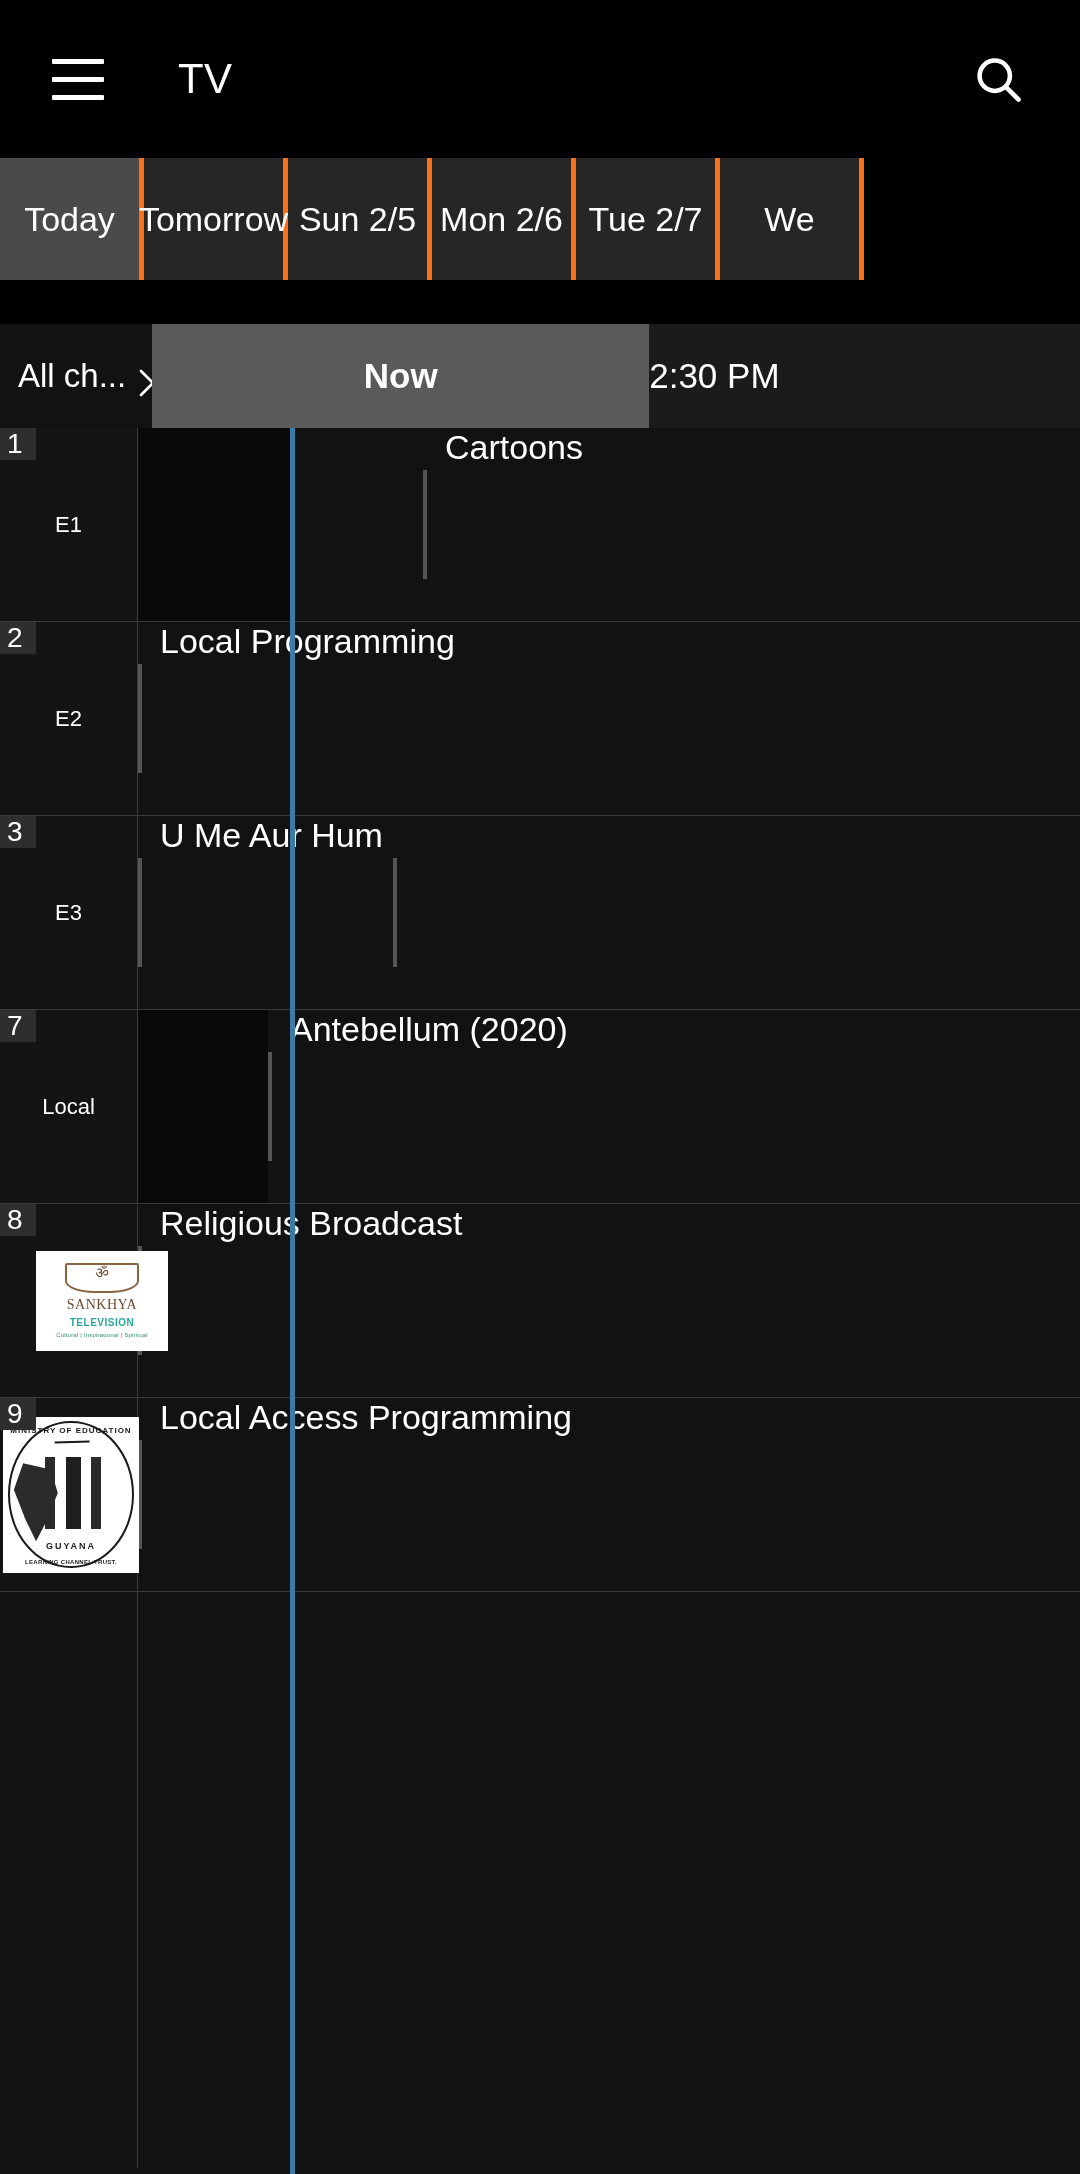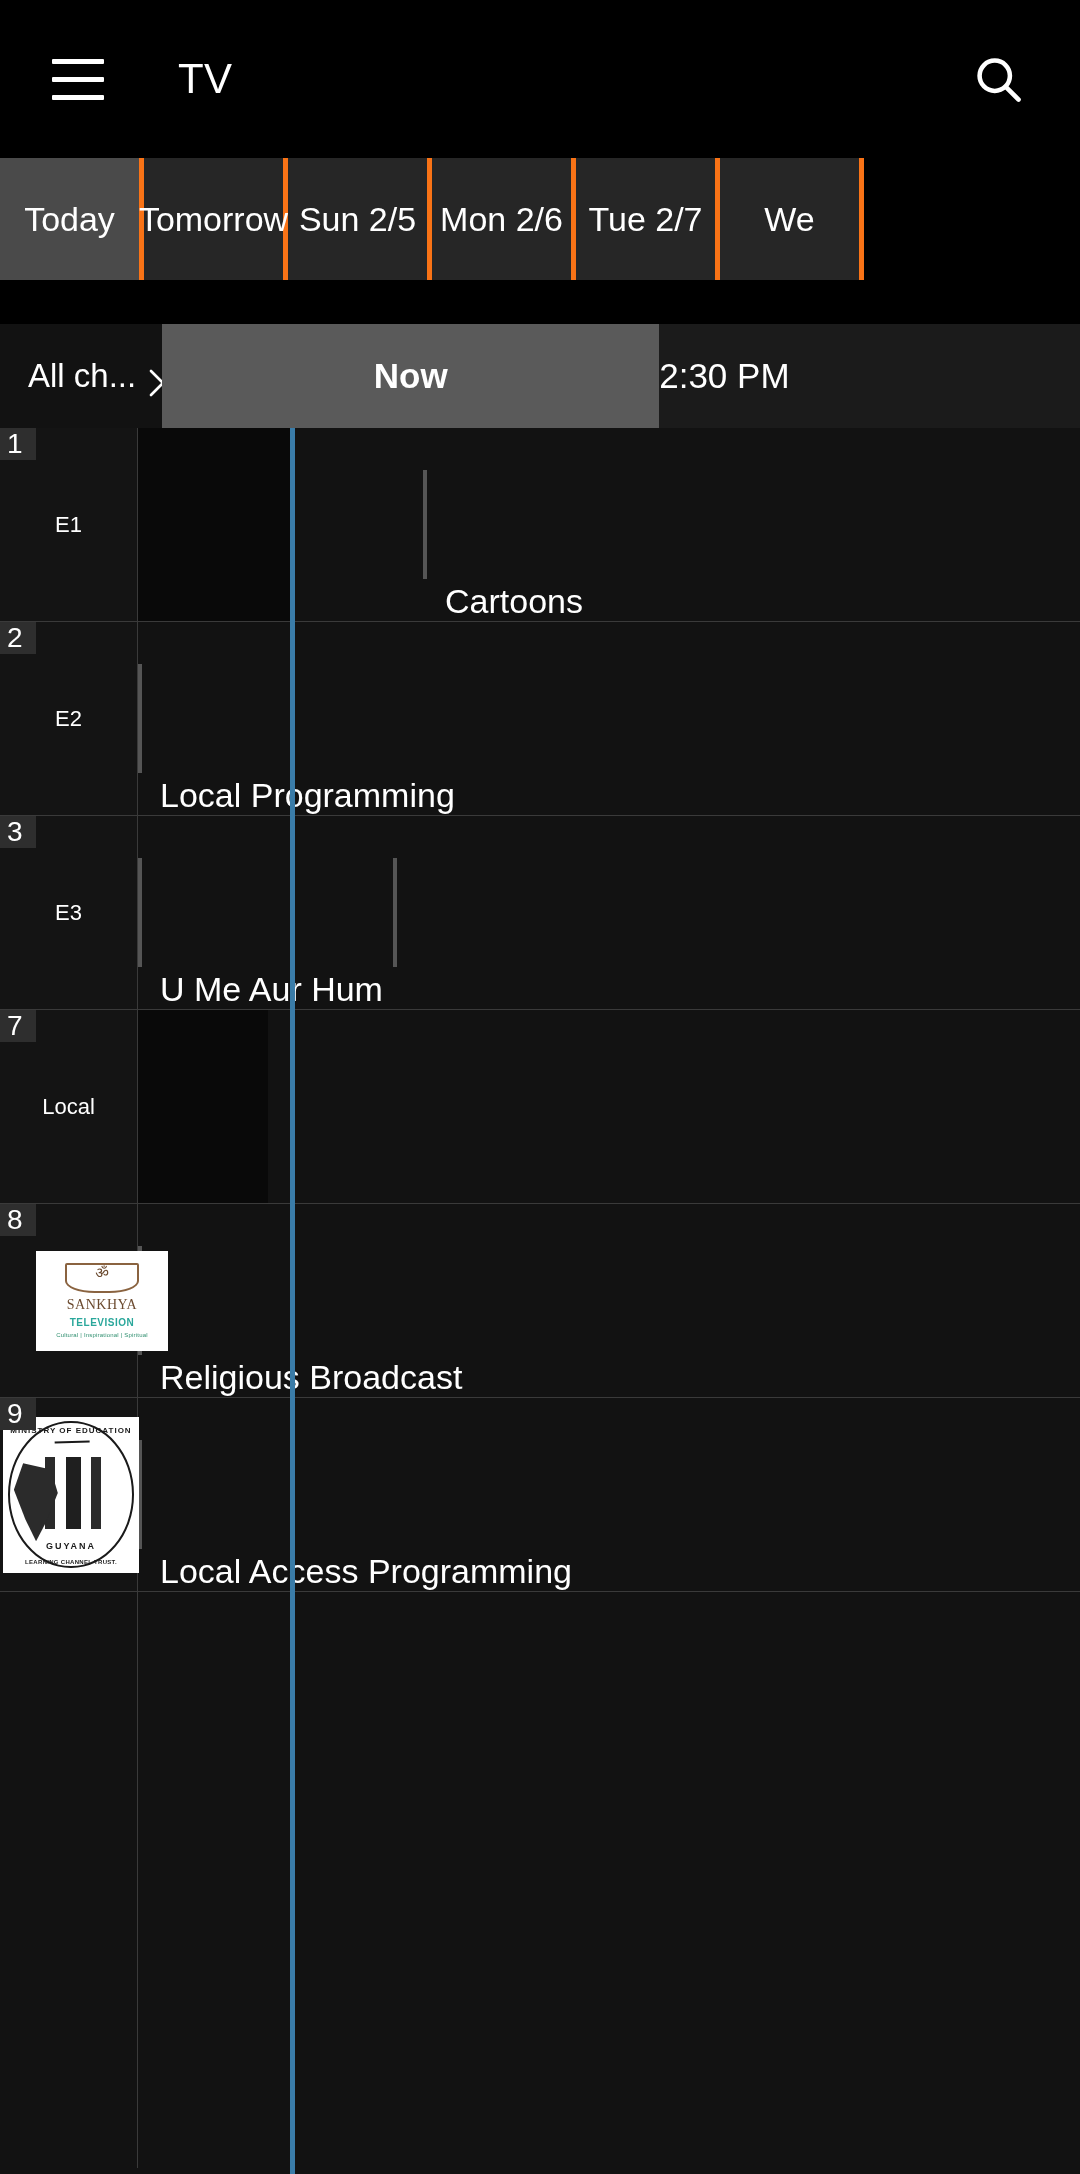--- a/index.html
+++ b/index.html
@@ -57,21 +57,21 @@
   #timeline-header {
     position: absolute; left: 0; top: 324px;
     width: 1080px; height: 104px;
     background: #1b1b1b;
     display: flex; align-items: stretch;
   }
   #channel-filter {
     flex: 0 0 138px; height: 104px;
     background: #121212;
     display: flex; align-items: center; justify-content: flex-end;
-    padding-left: 28px;
+    padding-left: 18px;
     color: #ffffff; font-size: 33px; white-space: nowrap;
   }
   #channel-filter .chev {
     margin-left: 10px; display: inline-block;
     width: 16px; height: 16px;
   }
   #channel-filter .chev svg { width: 22px; height: 30px; display: block; }
   #now-cell {
     flex: 0 0 497px; background: #5a5a5a;
     display: flex; align-items: center; justify-content: center;
@@ -121,21 +121,21 @@
     background: #ffffff; overflow: hidden;
     z-index: 2;
   }
 
   
   .programs {
     position: relative; flex: 1 1 auto; height: 100%;
   }
   .program {
     position: absolute; top: 0; bottom: 0;
-    display: flex; align-items: flex-end;
+    display: flex; align-items: flex-start;
     color: #ffffff; font-size: 34px;
     padding-left: 10px;
     white-space: nowrap; overflow: hidden;
   }
   .program.past { background: #090909; }
   .program .sep {
     position: absolute; left: 0; top: 22%;
     width: 4px; height: 56%;
     background: #555555;
   }
@@ -308,20 +308,24 @@
         </div>
       </div>
       <div class="grid-row" style="height: 194px;">
         <div class="channel-cell">
           <div class="channel-number">7</div>
           <div class="channel-name">Local</div>
         </div>
         <div class="programs">
           <div class="program past" style="left: 0px; width: 130px;">
             <span class="ptitle"></span>
+          </div>
+          <div class="program" style="left: 130px; width: 812px;">
+            <div class="sep"></div>
+            <span class="ptitle">Antebellum (2020)</span>
           </div>
         </div>
       </div>
       <div class="grid-row" style="height: 194px;">
         <div class="channel-cell">
           <div class="channel-number">8</div>
           <div class="channel-logo" style="width: 132px; height: 100px; left: 36px; top: 50%;">
             <div class="sankhya">
               <div class="book"></div>
               <div class="om">ॐ</div>

